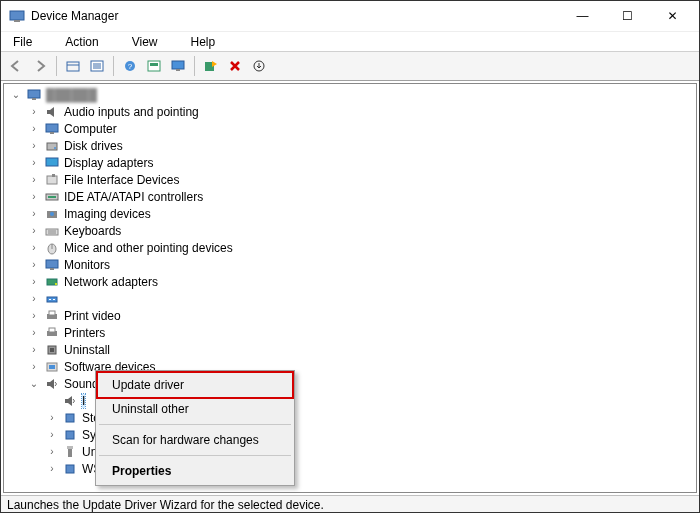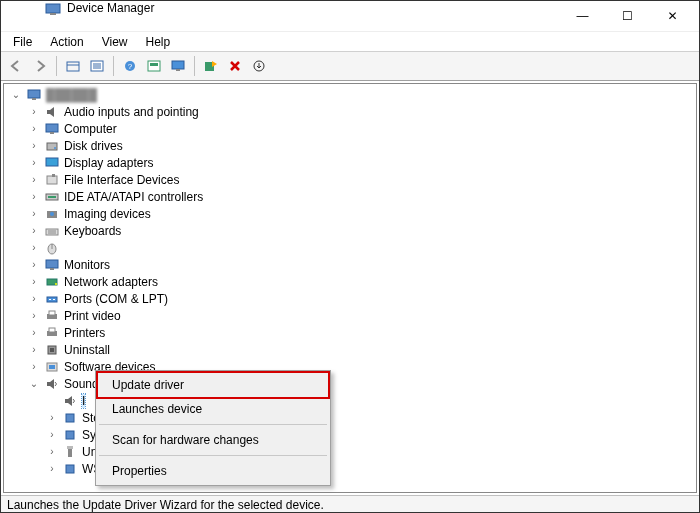--- a/index.html
+++ b/index.html
@@ -10,43 +10,42 @@
     background: #fff;
     color: #000;
     width: 700px;
     height: 513px;
     overflow: hidden;
     border: 1px solid #333;
   }
   .titlebar {
     height: 30px;
     display: flex;
-    align-items: flex-start;
-    padding: 0 4px;
+    align-items: center;
+    padding: 11px 4px;
     background: #fff;
-    margin-left: 36px;
   }
   .titlebar .app-icon {
     width: 16px; height: 16px;
     margin: 0 6px 0 4px;
     display:flex;align-items:center;justify-content:center;
   }
   .titlebar .title { flex: 0 0 auto; font-size: 12px; }
   .titlebar .spacer { flex: 1; }
   .winbtn {
     width: 45px; height: 30px;
     display: flex; align-items: center; justify-content: center;
     font-family: "Segoe UI Symbol", sans-serif;
   }
   .menubar {
     height: 20px;
     display: flex;
     align-items: center;
     padding: 0 4px;
-    gap: 2px;
+    gap: 17px;
     border-top: 1px solid #eee;
   }
   .menuitem { padding: 1px 8px; }
   .toolbar {
     height: 30px;
     border-top: 1px solid #d0d0d0;
     border-bottom: 1px solid #a0a0a0;
     display: flex;
     align-items: center;
     padding: 0 4px;
@@ -85,32 +84,32 @@
     display:flex;align-items:center;justify-content:center;
   }
   .node .lbl { }
   .indent1 { padding-left: 6px; }
   .indent2 { padding-left: 24px; }
   .indent3 { padding-left: 42px; }
   .selected .lbl { background:#cde8ff; outline:1px dotted #5a9bd4; }
   .ctxmenu {
     position: absolute;
     left: 95px; top: 370px;
-    width: 236px;
+    width: 200px;
     background: #f0f0f0;
     border: 1px solid #a0a0a0;
     box-shadow: 3px 3px 4px rgba(0,0,0,0.25);
     padding: 2px;
     font-size:12px;
   }
   .ctxitem {
     padding: 5px 14px;
   }
   .ctxsep { height:1px; background:#c8c8c8; margin:3px 1px; }
-  .ctxbold { font-weight: normal; }
+  .ctxbold { font-weight: bold; }
   .highlight-red {
     outline: 2px solid #d40000;
     box-shadow: 0 0 0 1px rgba(212,0,0,0.2);
   }
   .statusbar {
     height: 20px;
     border-top: 1px solid #c0c0c0;
     padding: 2px 6px;
     font-size:12px;
     background:#f5f5f5;
@@ -306,20 +305,21 @@
         <span class="lbl">Keyboards</span>
       </div>
       <div class="node indent2">
         <span class="caret">›</span>
         <span class="ico">
           <svg width="14" height="14">
             <ellipse cx="7" cy="8" rx="4" ry="5" fill="#ddd" stroke="#888"></ellipse>
             <line x1="7" y1="3" x2="7" y2="8" stroke="#888"></line>
           </svg>
         </span>
+        <span class="lbl">Mice and other pointing devices</span>
       </div>
       <div class="node indent2">
         <span class="caret">›</span>
         <span class="ico">
           <svg width="14" height="14">
             <rect x="1" y="2" width="12" height="8" fill="#5a8bc9" stroke="#2a5b99"></rect>
             <rect x="5" y="10" width="4" height="2" fill="#888"></rect>
           </svg>
         </span>
         <span class="lbl">Monitors</span>
@@ -336,21 +336,20 @@
       </div>
       <div class="node indent2">
         <span class="caret">›</span>
         <span class="ico">
           <svg width="14" height="14">
             <rect x="2" y="5" width="10" height="5" fill="#4a90d9" stroke="#2a5b99"></rect>
             <rect x="4" y="7" width="2" height="1" fill="#fff"></rect>
             <rect x="8" y="7" width="2" height="1" fill="#fff"></rect>
           </svg>
         </span>
-        <span class="lbl">Ports (COM &amp; LPT)</span>
       </div>
       <div class="node indent2">
         <span class="caret">›</span>
         <span class="ico">
           <svg width="14" height="14">
             <rect x="2" y="5" width="10" height="5" fill="#888"></rect>
             <rect x="4" y="2" width="6" height="4" fill="#fff" stroke="#888"></rect>
           </svg>
         </span>
         <span class="lbl">Print video</span>
@@ -440,21 +439,21 @@
             <rect x="3" y="3" width="8" height="8" fill="#5a8bc9" stroke="#2a5b99"></rect>
           </svg>
         </span>
         <span class="lbl">WSD</span>
       </div>
     </div>
 </div>
 
 <div class="ctxmenu">
   <div class="ctxitem highlight-red">Update driver</div>
-  <div class="ctxitem">Launches device</div>
+  <div class="ctxitem">Uninstall other</div>
   <div class="ctxsep"></div>
   <div class="ctxitem">Scan for hardware changes</div>
   <div class="ctxsep"></div>
   <div class="ctxitem ctxbold">Properties</div>
 </div>
 
 <div class="statusbar">
   <span>Launches the Update Driver Wizard for the selected device.</span>
 </div>
 

